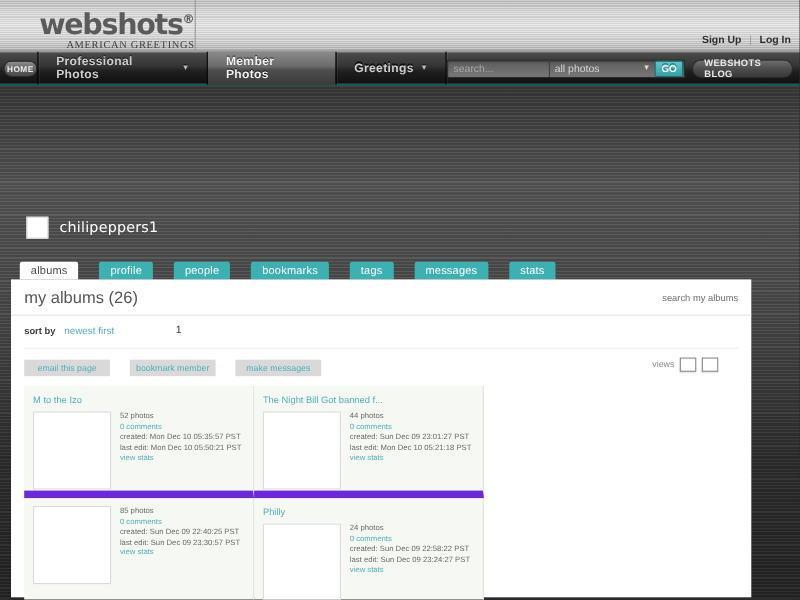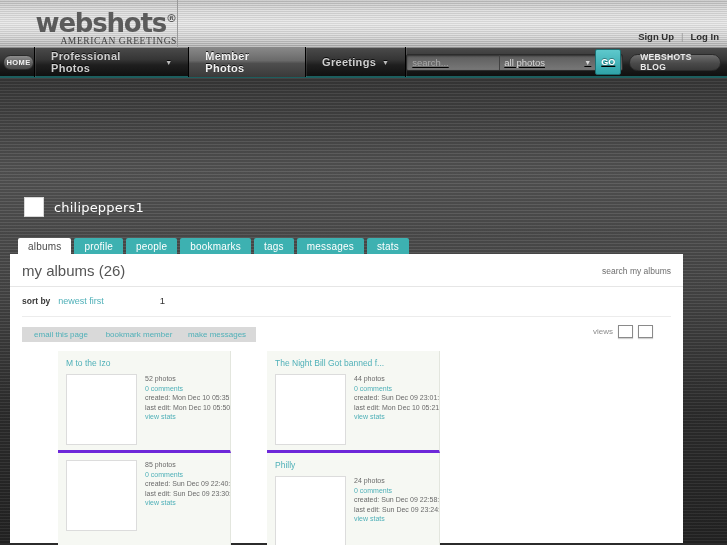--- a/index.html
+++ b/index.html
@@ -86,37 +86,36 @@
   #search-group {
     display:flex; align-items:center;
     margin-left:auto; margin-right:6px; gap:6px;
   }
   #search-box {
     display:flex; align-items:center;
     height:17px;
     background:linear-gradient(to bottom,#5c5c5c,#787878);
     border:1px solid #2c2c2c; border-radius:2px;
     box-shadow:inset 0 1px 2px rgba(0,0,0,0.5);
-    text-decoration:underline;
   }
   #search-input {
     width:92px; height:15px; border:none; background:transparent;
     color:#bcbcbc; font-size:9.5px; padding:0 5px;
     font-family:"Liberation Sans", sans-serif; outline:none;
   }
   #search-input::placeholder { color:#a8a8a8; }
   #search-select {
     display:flex; align-items:center; justify-content:space-between;
     width:96px; height:15px; padding:0 4px;
     border-left:1px solid #414141;
     color:#d6d6d6; font-size:9.5px; cursor:pointer;
   }
   #search-select .caret { color:#d8d8d8; font-size:7px; }
   #go-btn {
-    width:26px; height:26px; margin-right:1px;
+    width:26px; height:15px; margin-right:1px;
     background:linear-gradient(to bottom,#5ec8cc,#2fa3a8);
     border:1px solid #1d6f72; border-radius:2px;
     color:#ffffff; font-size:9px; font-weight:bold;
     display:flex; align-items:center; justify-content:center;
     cursor:pointer; text-shadow:0 -1px 0 rgba(0,0,0,0.35);
   }
   #blog-btn {
     height:17px; padding:0 10px; border-radius:9px;
     background:linear-gradient(to bottom,#6e6e6e,#4a4a4a 55%,#3a3a3a);
     border:1px solid #2a2a2a;
@@ -147,21 +146,21 @@
     border:1px solid #d8d8d8;
   }
   #member-name {
     color:#ffffff; font-size:13px; letter-spacing:0.2px;
     font-family:"DejaVu Sans", sans-serif;
   }
 
   
   #tabrow {
     position:absolute; left:18px; top:160px;
-    display:flex; align-items:flex-end; gap:3px;
+    display:flex; align-items:flex-end; gap:19px;
   }
   .mtab {
     height:16px; padding:0 10px;
     background:#3db1b1; color:#ffffff;
     font-size:10px; letter-spacing:0.2px;
     display:flex; align-items:center; justify-content:center;
     cursor:pointer;
     border-radius:2px 2px 0 0;
   }
   .mtab.active { background:#ffffff; color:#4a4a4a; }
@@ -187,21 +186,21 @@
   }
   #sort-label { font-size:8.5px; font-weight:bold; color:#3a3a3a; }
   #sort-value { font-size:9px; color:#4fb0b8; cursor:pointer; }
   #page-num { font-size:9.5px; color:#333; margin-left:48px; }
 
   #actionrow {
     position:relative;
     margin:10px 12px 0 12px;
     padding-top:10px;
     border-top:1px solid #ececec;
-    display:flex; align-items:flex-end; gap:0;
+    display:flex; align-items:flex-end; gap:18px;
   }
   .act-btn {
     width:78px; height:15px;
     background:#d9d9d9;
     color:#4fb0b8; font-size:8px;
     display:flex; align-items:center; justify-content:center;
     cursor:pointer;
   }
   #views-group {
     position:absolute; right:18px; top:8px;
@@ -218,25 +217,24 @@
   
   #album-grid {
     margin:9px 12px 0 12px;
     display:grid;
     grid-template-columns:1fr 1fr;
     width:418px;
   }
   .album-cell {
     background:#f6f8f3;
     border-right:1px solid #e3e6de;
-    border-bottom:3px solid #6d28d9;
+    border-bottom:7px solid #6d28d9;
     padding:7px 8px 8px 8px;
     height:102px;
     overflow:hidden;
-    margin-left:36px;
   }
   .album-title {
     color:#4fb0b8; font-size:8.5px;
     margin-bottom:6px; cursor:pointer;
     white-space:nowrap; overflow:hidden;
   }
   .album-body { display:flex; gap:8px; }
   .album-thumb {
     width:71px; height:71px; flex:0 0 71px;
     background:#ffffff; border:1px solid #dcdcdc;

